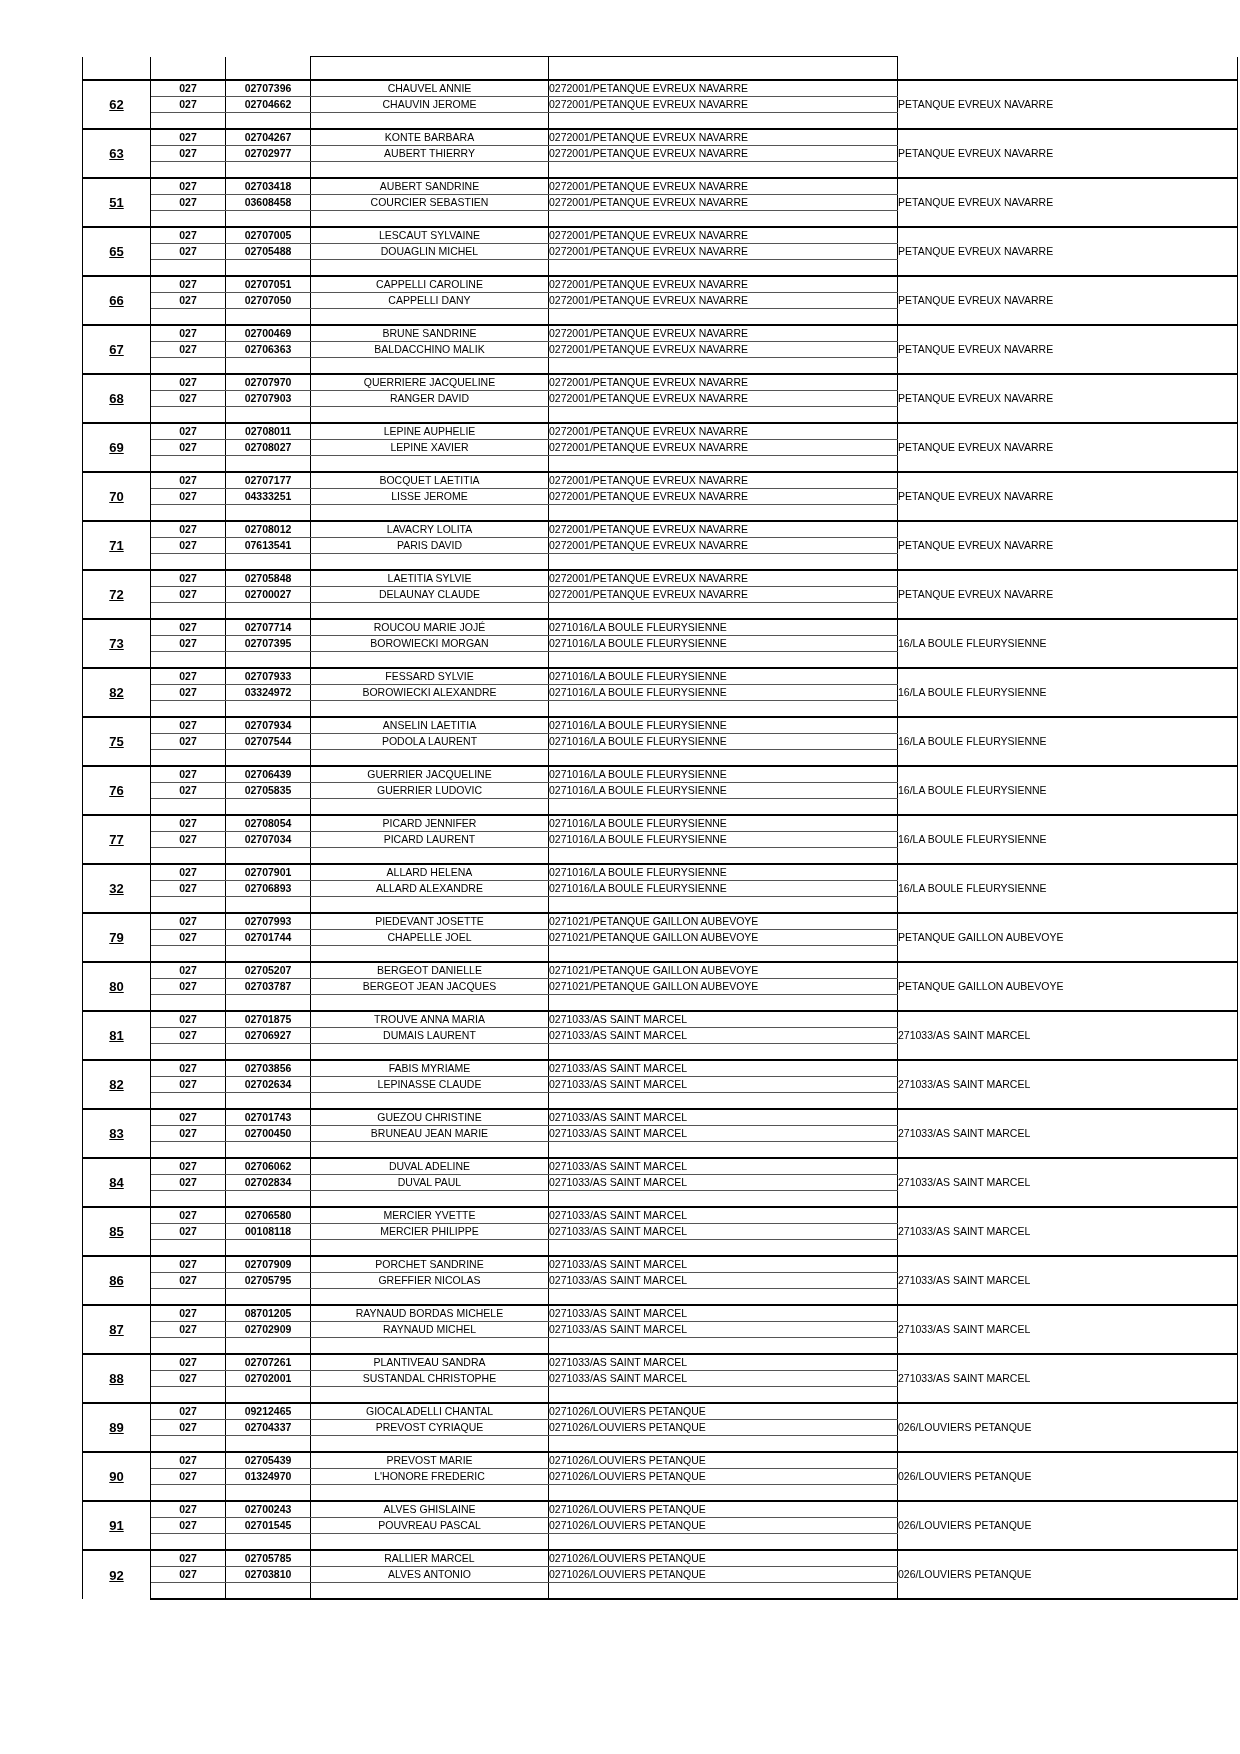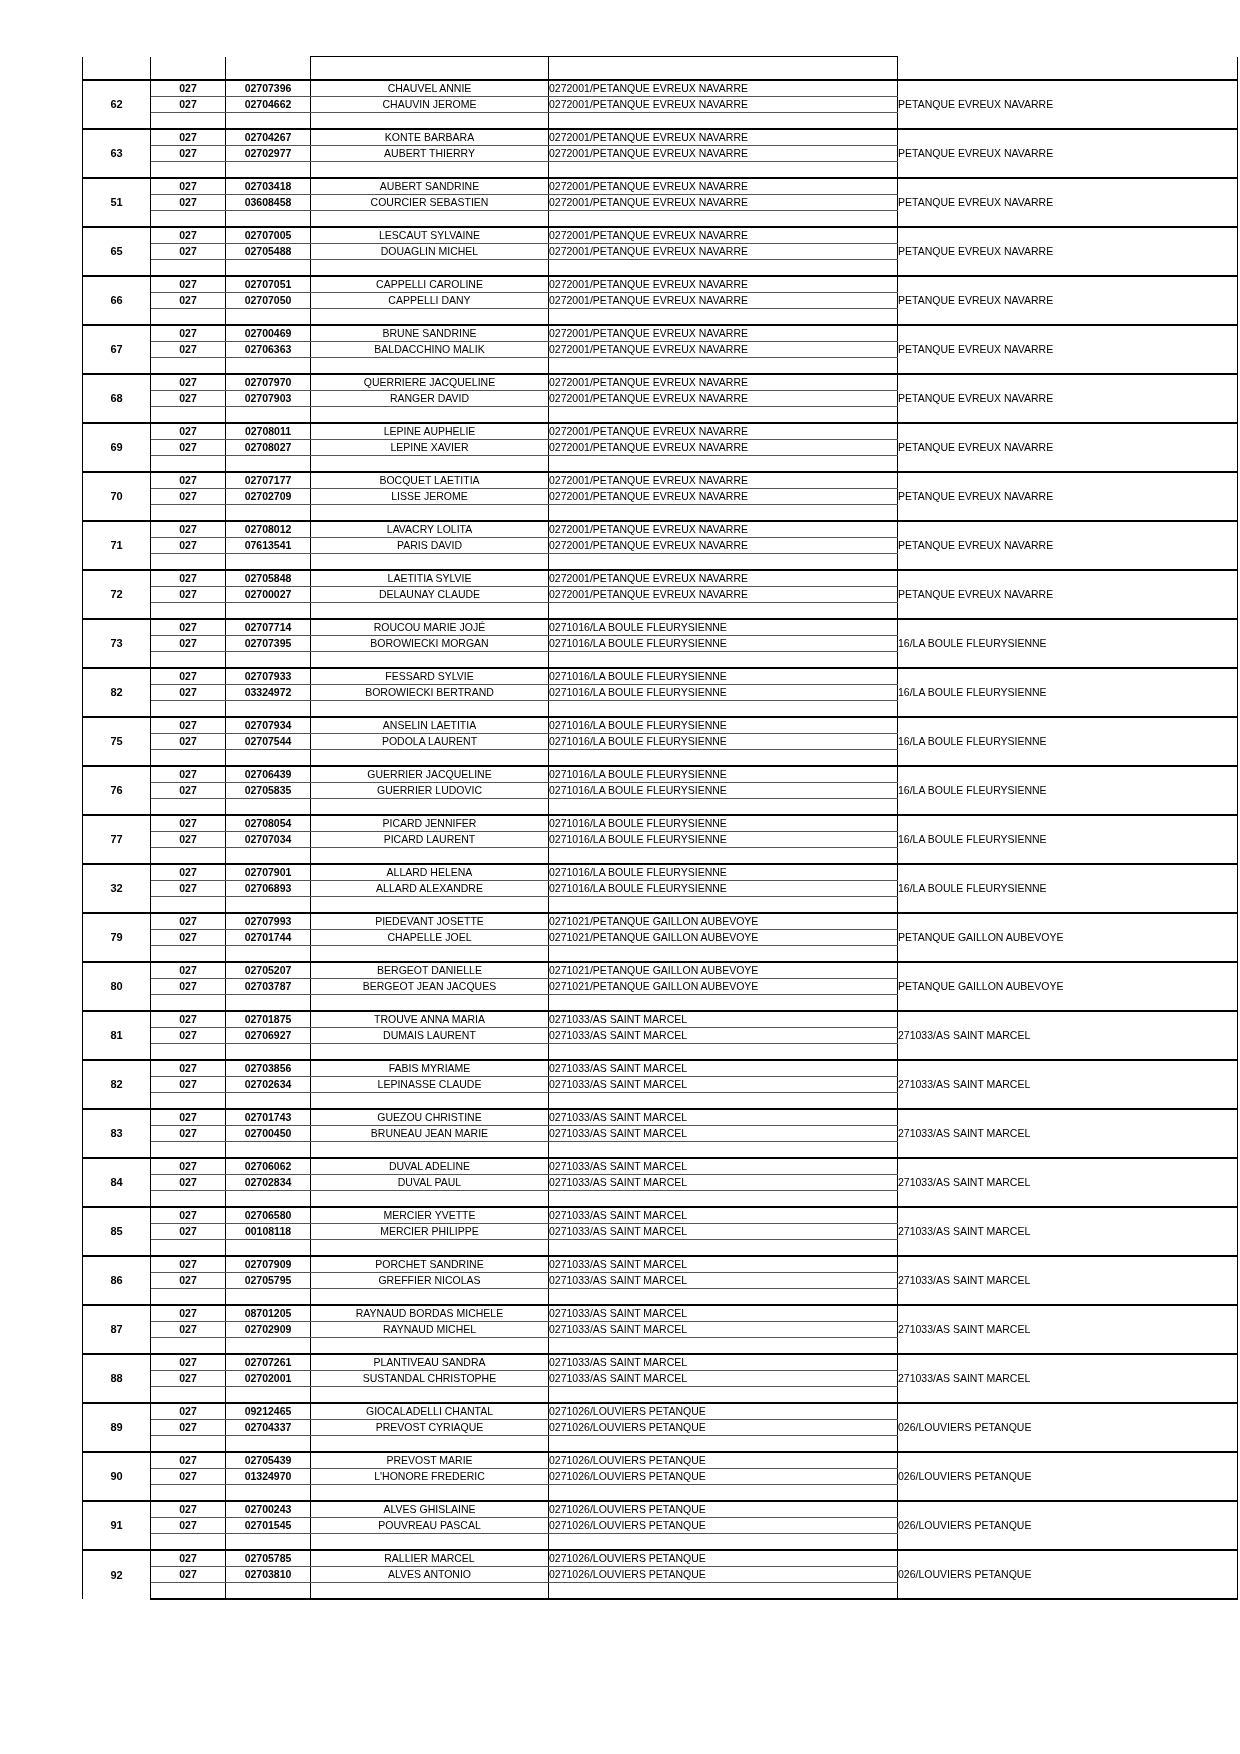--- a/index.html
+++ b/index.html
@@ -57,22 +57,22 @@
   }
   tr.strip td.topbox-b{
     border-top:1.6px solid #000;
     border-right:1.6px solid #000;
     border-bottom:2.2px solid #000;
   }
   tr.strip td.edge{border-right:1.6px solid #000;}
 
   
   td.idx{
-    text-align:center;font-weight:bold;font-size:11px;
-    border-left:1.6px solid #000;border-right:1.6px solid #000;
+    text-align:center;font-weight:bold;font-size:13px;
+    border-left:1.6px solid #000;border-right:1.6px solid #000;text-decoration:underline;
   }
   td.dept{
     text-align:center;font-weight:bold;font-size:10.5px;
     border-right:1.6px solid #000;
     border-bottom:1.1px solid #555;
   }
   td.lic{
     text-align:center;font-weight:bold;font-size:10.5px;
     border-right:1.6px solid #000;
     border-bottom:1.1px solid #555;
@@ -350,21 +350,21 @@
             <td class="dept">027</td>
             <td class="lic">02707177</td>
             <td class="nm">BOCQUET LAETITIA</td>
             <td class="club">0272001/PETANQUE EVREUX NAVARRE</td>
             <td class="rep">
               <span class="clip"></span>
             </td>
           </tr>
           <tr>
             <td class="dept">027</td>
-            <td class="lic">02702709</td>
+            <td class="lic">04333251</td>
             <td class="nm">LISSE JEROME</td>
             <td class="club">0272001/PETANQUE EVREUX NAVARRE</td>
             <td class="rep">
               <span class="clip">PETANQUE EVREUX NAVARRE</span>
             </td>
           </tr>
           <tr class="gap grp-end">
             <td class="dept"></td>
             <td class="lic"></td>
             <td class="nm"></td>
@@ -455,21 +455,21 @@
             <td class="lic">02707933</td>
             <td class="nm">FESSARD SYLVIE</td>
             <td class="club">0271016/LA BOULE FLEURYSIENNE</td>
             <td class="rep">
               <span class="clip"></span>
             </td>
           </tr>
           <tr>
             <td class="dept">027</td>
             <td class="lic">03324972</td>
-            <td class="nm">BOROWIECKI BERTRAND</td>
+            <td class="nm">BOROWIECKI ALEXANDRE</td>
             <td class="club">0271016/LA BOULE FLEURYSIENNE</td>
             <td class="rep">
               <span class="clip">16/LA BOULE FLEURYSIENNE</span>
             </td>
           </tr>
           <tr class="gap grp-end">
             <td class="dept"></td>
             <td class="lic"></td>
             <td class="nm"></td>
             <td class="club"></td>

